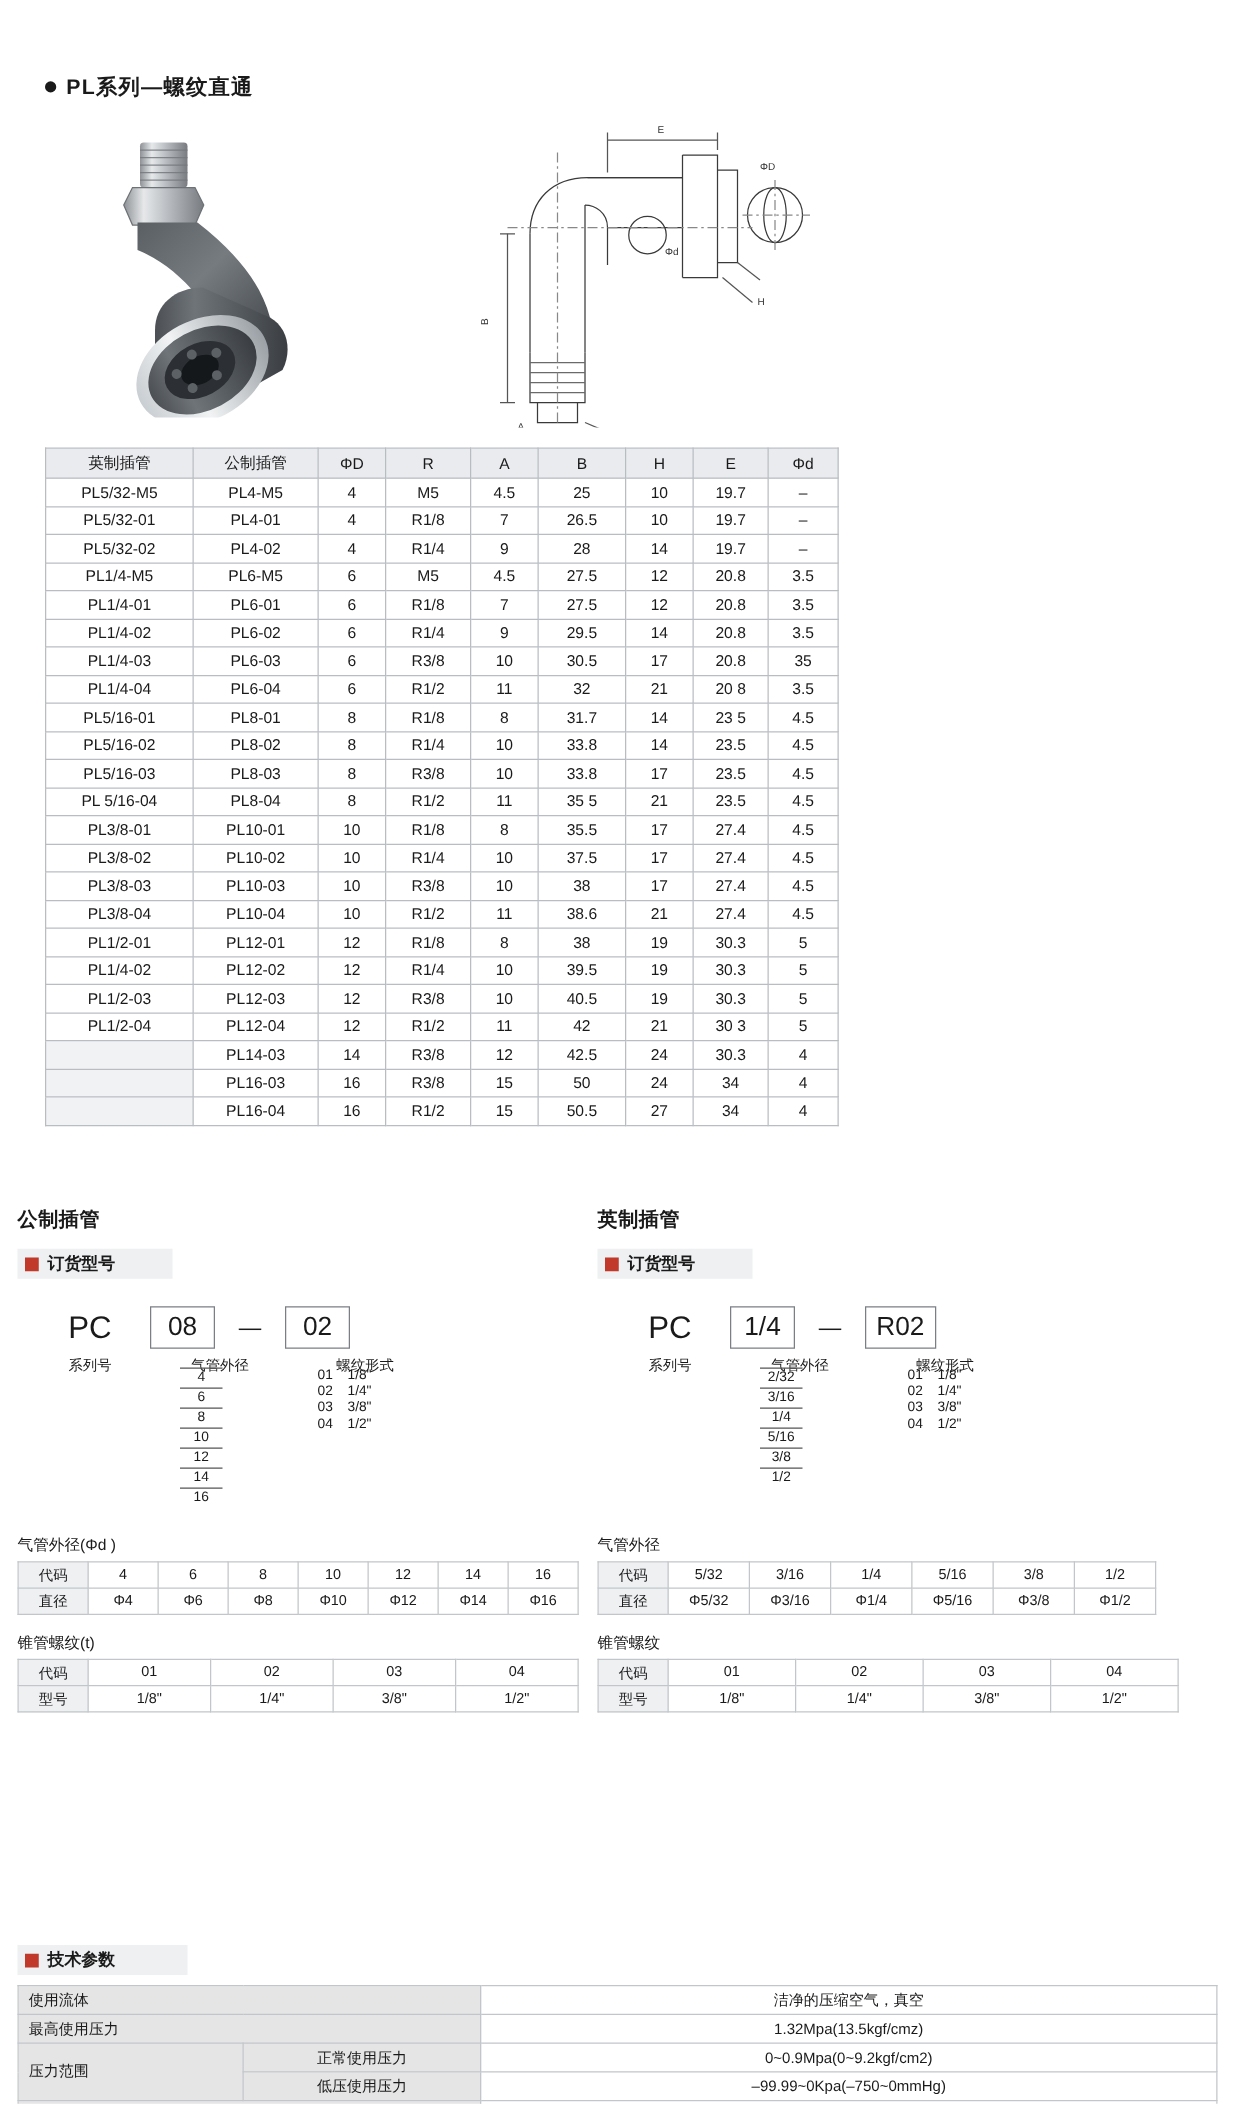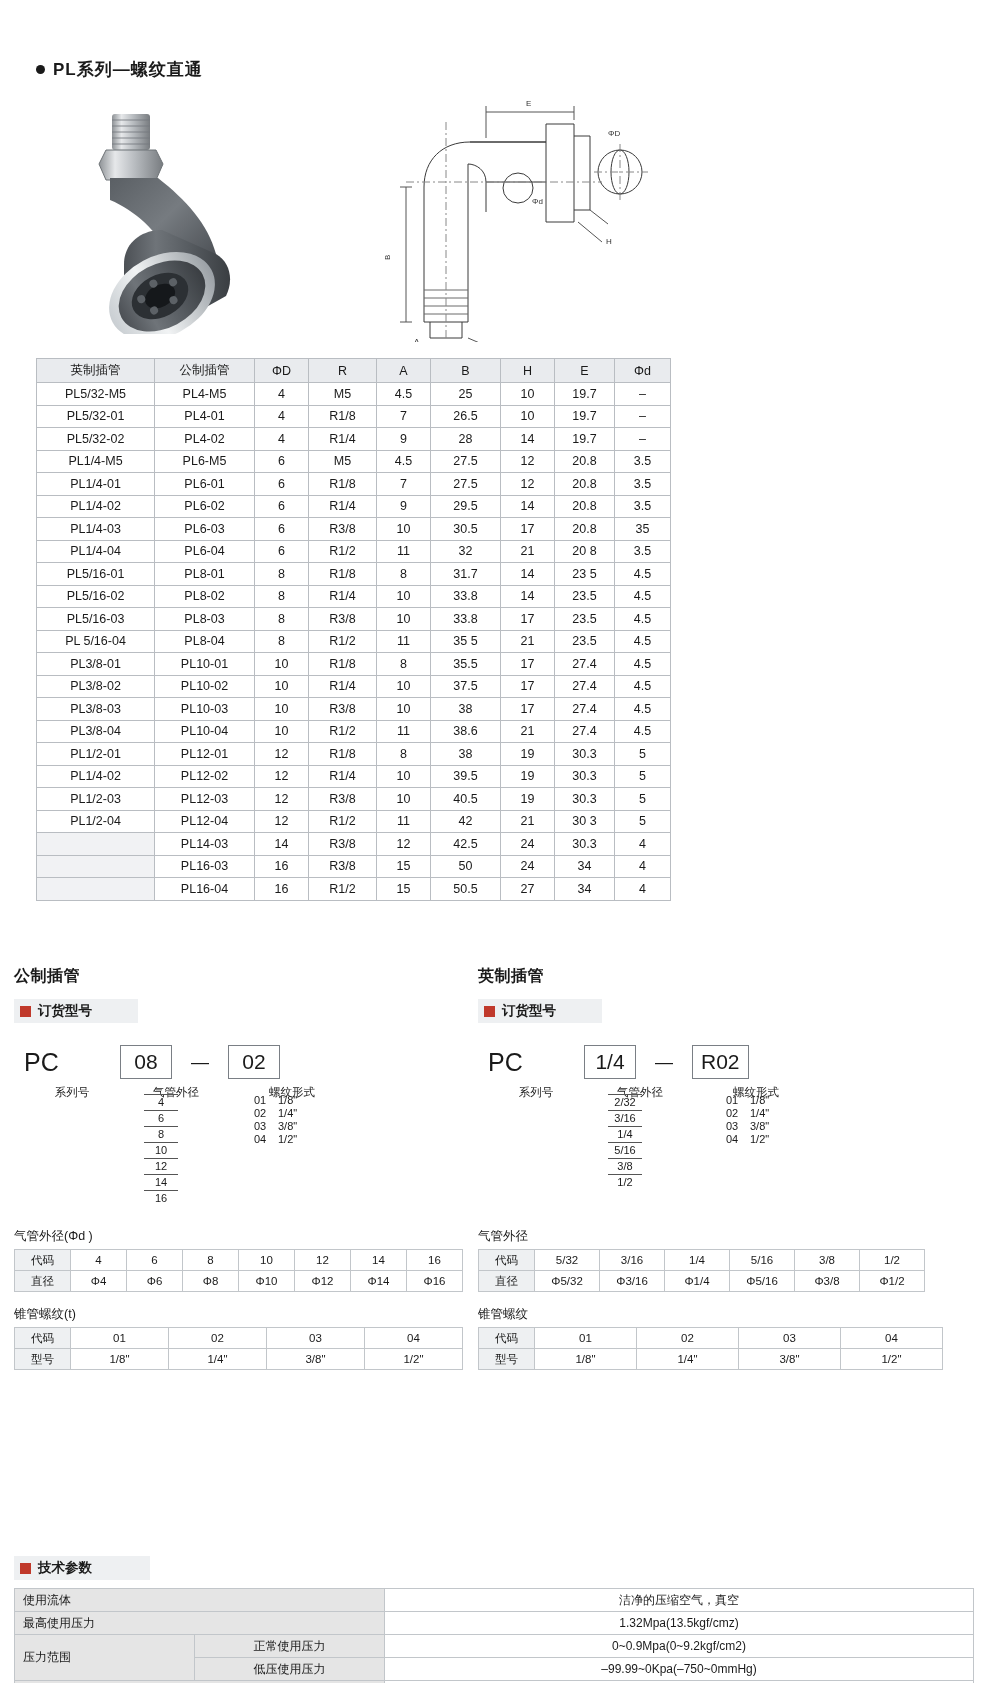--- a/index.html
+++ b/index.html
@@ -71,21 +71,21 @@
   }
 
   .order-block { position: absolute; }
   #order-metric { left: 14px; top: 966px; width: 470px; }
   #order-inch  { left: 478px; top: 966px; width: 500px; }
 
   .code-row {
     display: flex; align-items: center; gap: 0px; margin-top: 22px;
     padding-left: 10px;
   }
-  .code-series { font-size: 25px; width: 96px; }
+  .code-series { font-size: 25px; width: 96px; text-align: center; }
   .code-box {
     border: 1px solid #7a7f85; min-width: 52px; height: 34px;
     display: flex; align-items: center; justify-content: center;
     font-size: 21px; padding: 0 8px;
   }
   .dash { width: 56px; text-align: center; font-size: 18px; }
 
   .labels-row { display: flex; padding-left: 10px; margin-top: 6px; font-size: 11.5px; }
   .labels-row > div { text-align: center; }
   .lab1 { width: 96px; }

